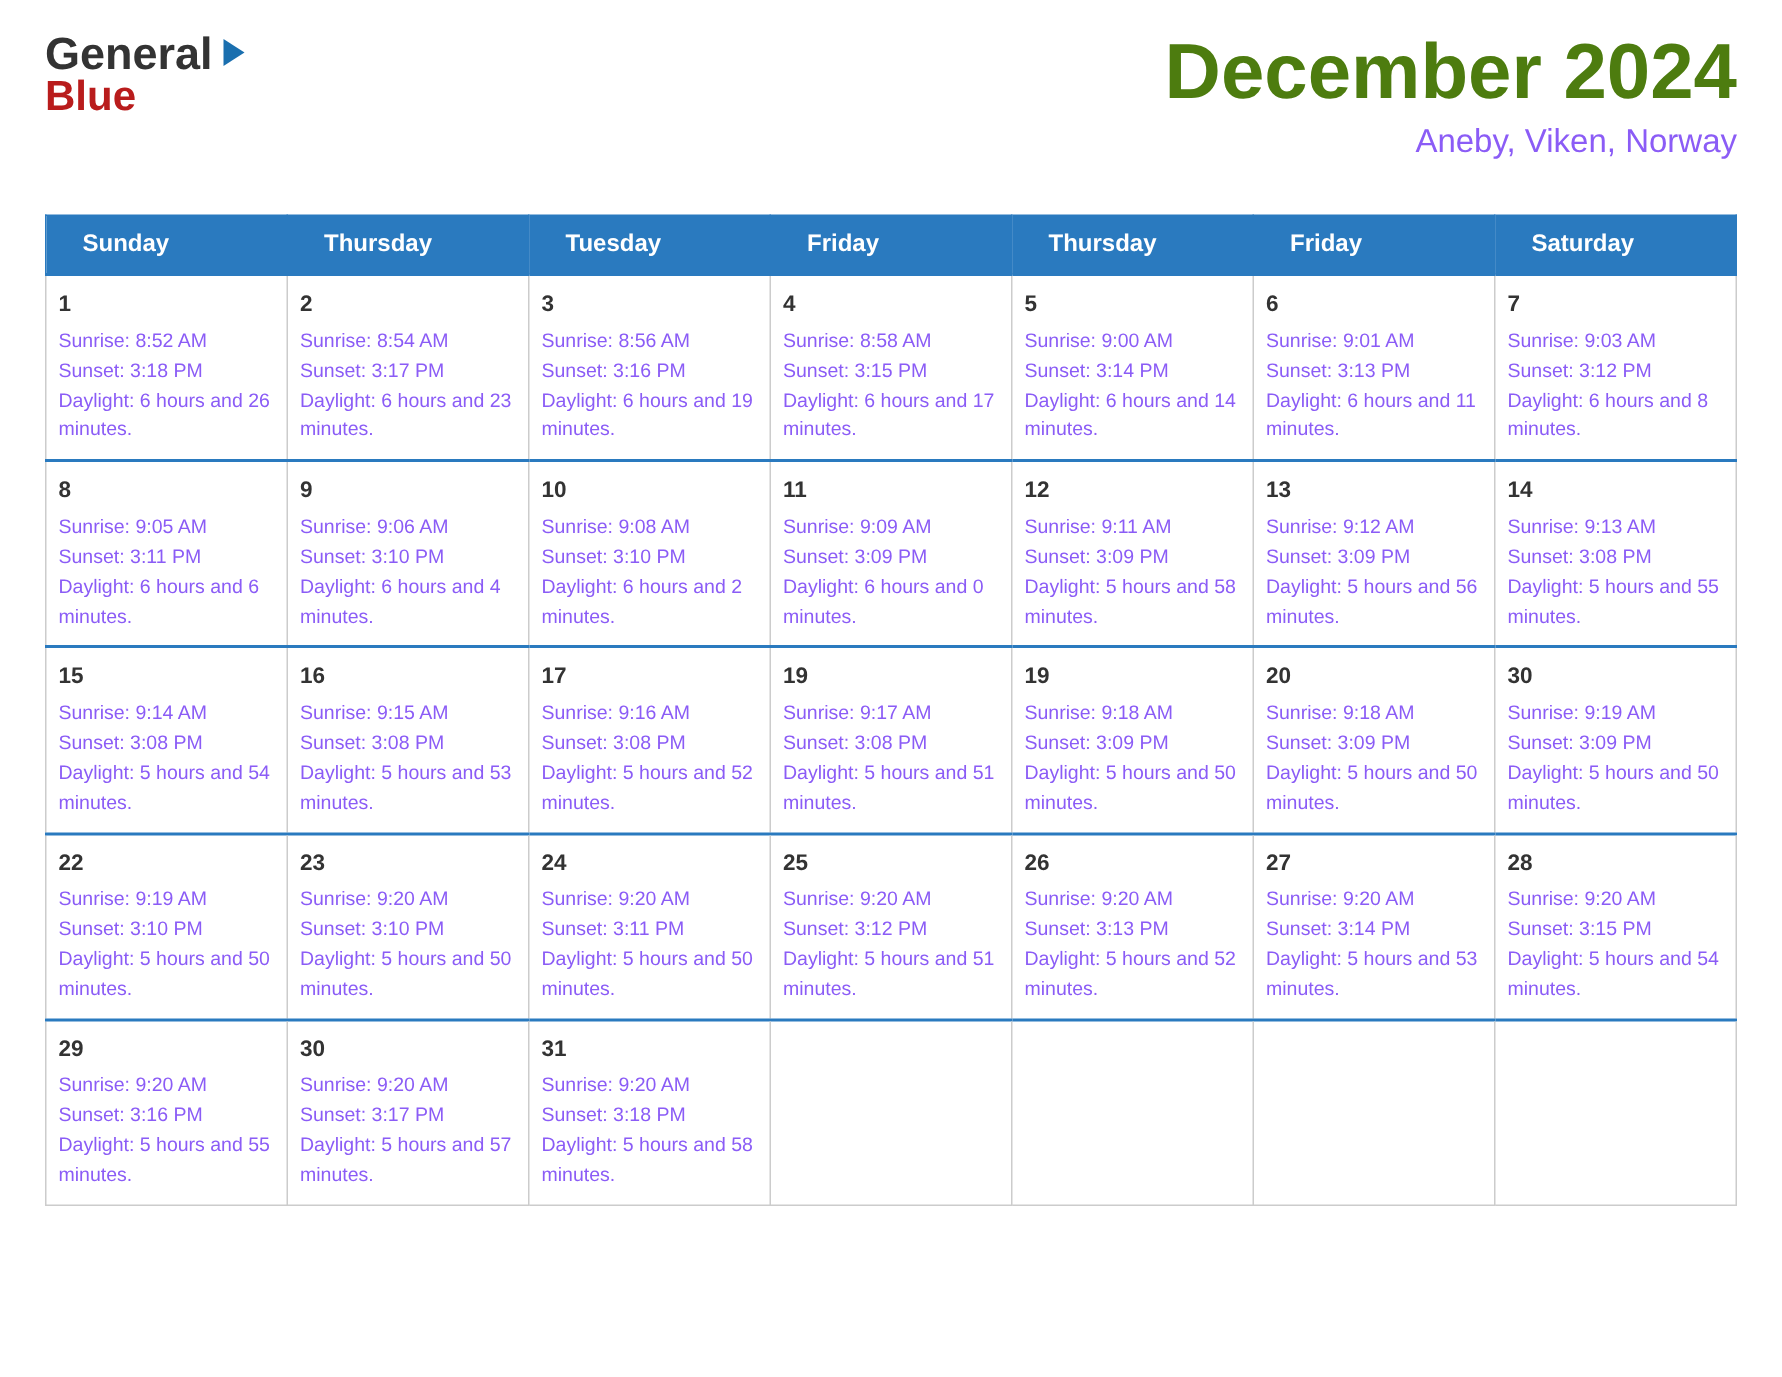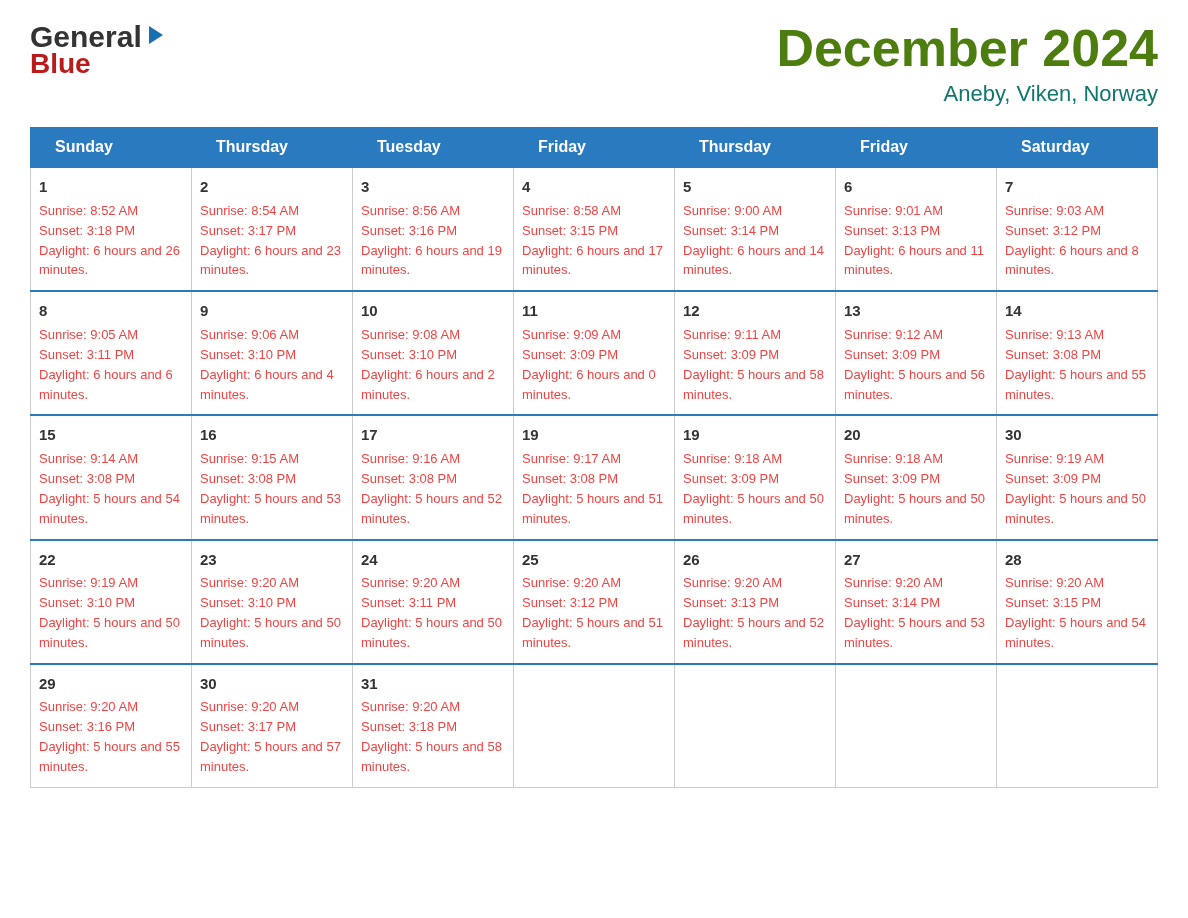--- a/index.html
+++ b/index.html
@@ -7,39 +7,39 @@
       font-family: Arial, sans-serif;
       background: #fff;
       width: 1188px;
       min-height: 918px;
       padding: 20px 30px;
     }
     .header {
       display: flex;
       justify-content: space-between;
       align-items: flex-start;
-      margin-bottom: 20px;
+      margin-bottom: 36px;
     }
     .logo {
       display: flex;
       flex-direction: column;
       align-items: flex-start;
     }
     .title-block {
       text-align: right;
     }
     .month-title {
       font-size: 52px;
       font-weight: bold;
       color: #4d7c0f;
       line-height: 1.1;
     }
     .subtitle {
       font-size: 22px;
-      color: #0f766e;
+      color: #8b5cf6;
       margin-top: 4px;
     }
     table {
       width: 100%;
       border-collapse: collapse;
       table-layout: fixed;
     }
     thead tr th {
       background-color: #2a7abf;
       color: #fff;
@@ -60,21 +60,21 @@
       line-height: 1.45;
     }
     tbody tr td .day-number {
       font-size: 15px;
       font-weight: bold;
       display: block;
       margin-bottom: 3px;
     }
     tbody tr td .day-info {
       font-size: 13px;
-      color: #ef4444;
+      color: #8b5cf6;
     }
     tbody tr td.empty {
       border-top: 2px solid #2a7abf;
     }
     .logo-wrapper {
       display: flex;
       align-items: center;
       gap: 0;
     }
     .logo-general {

